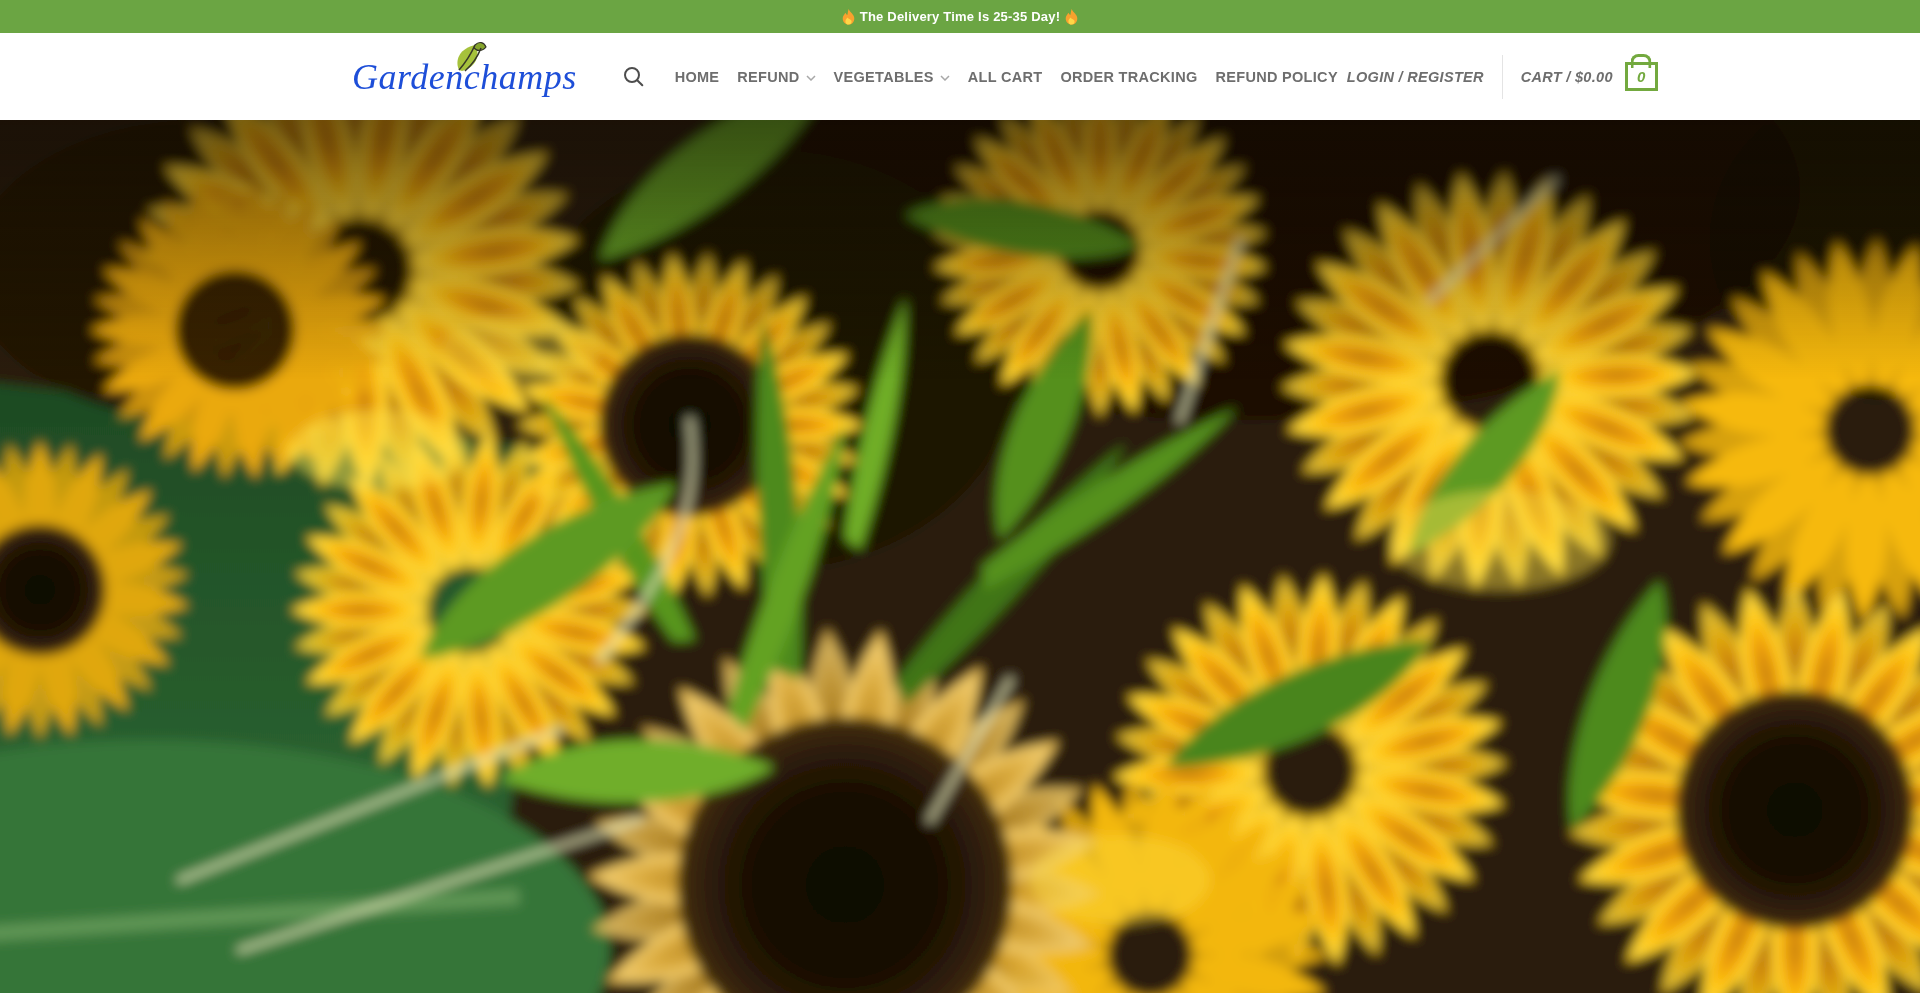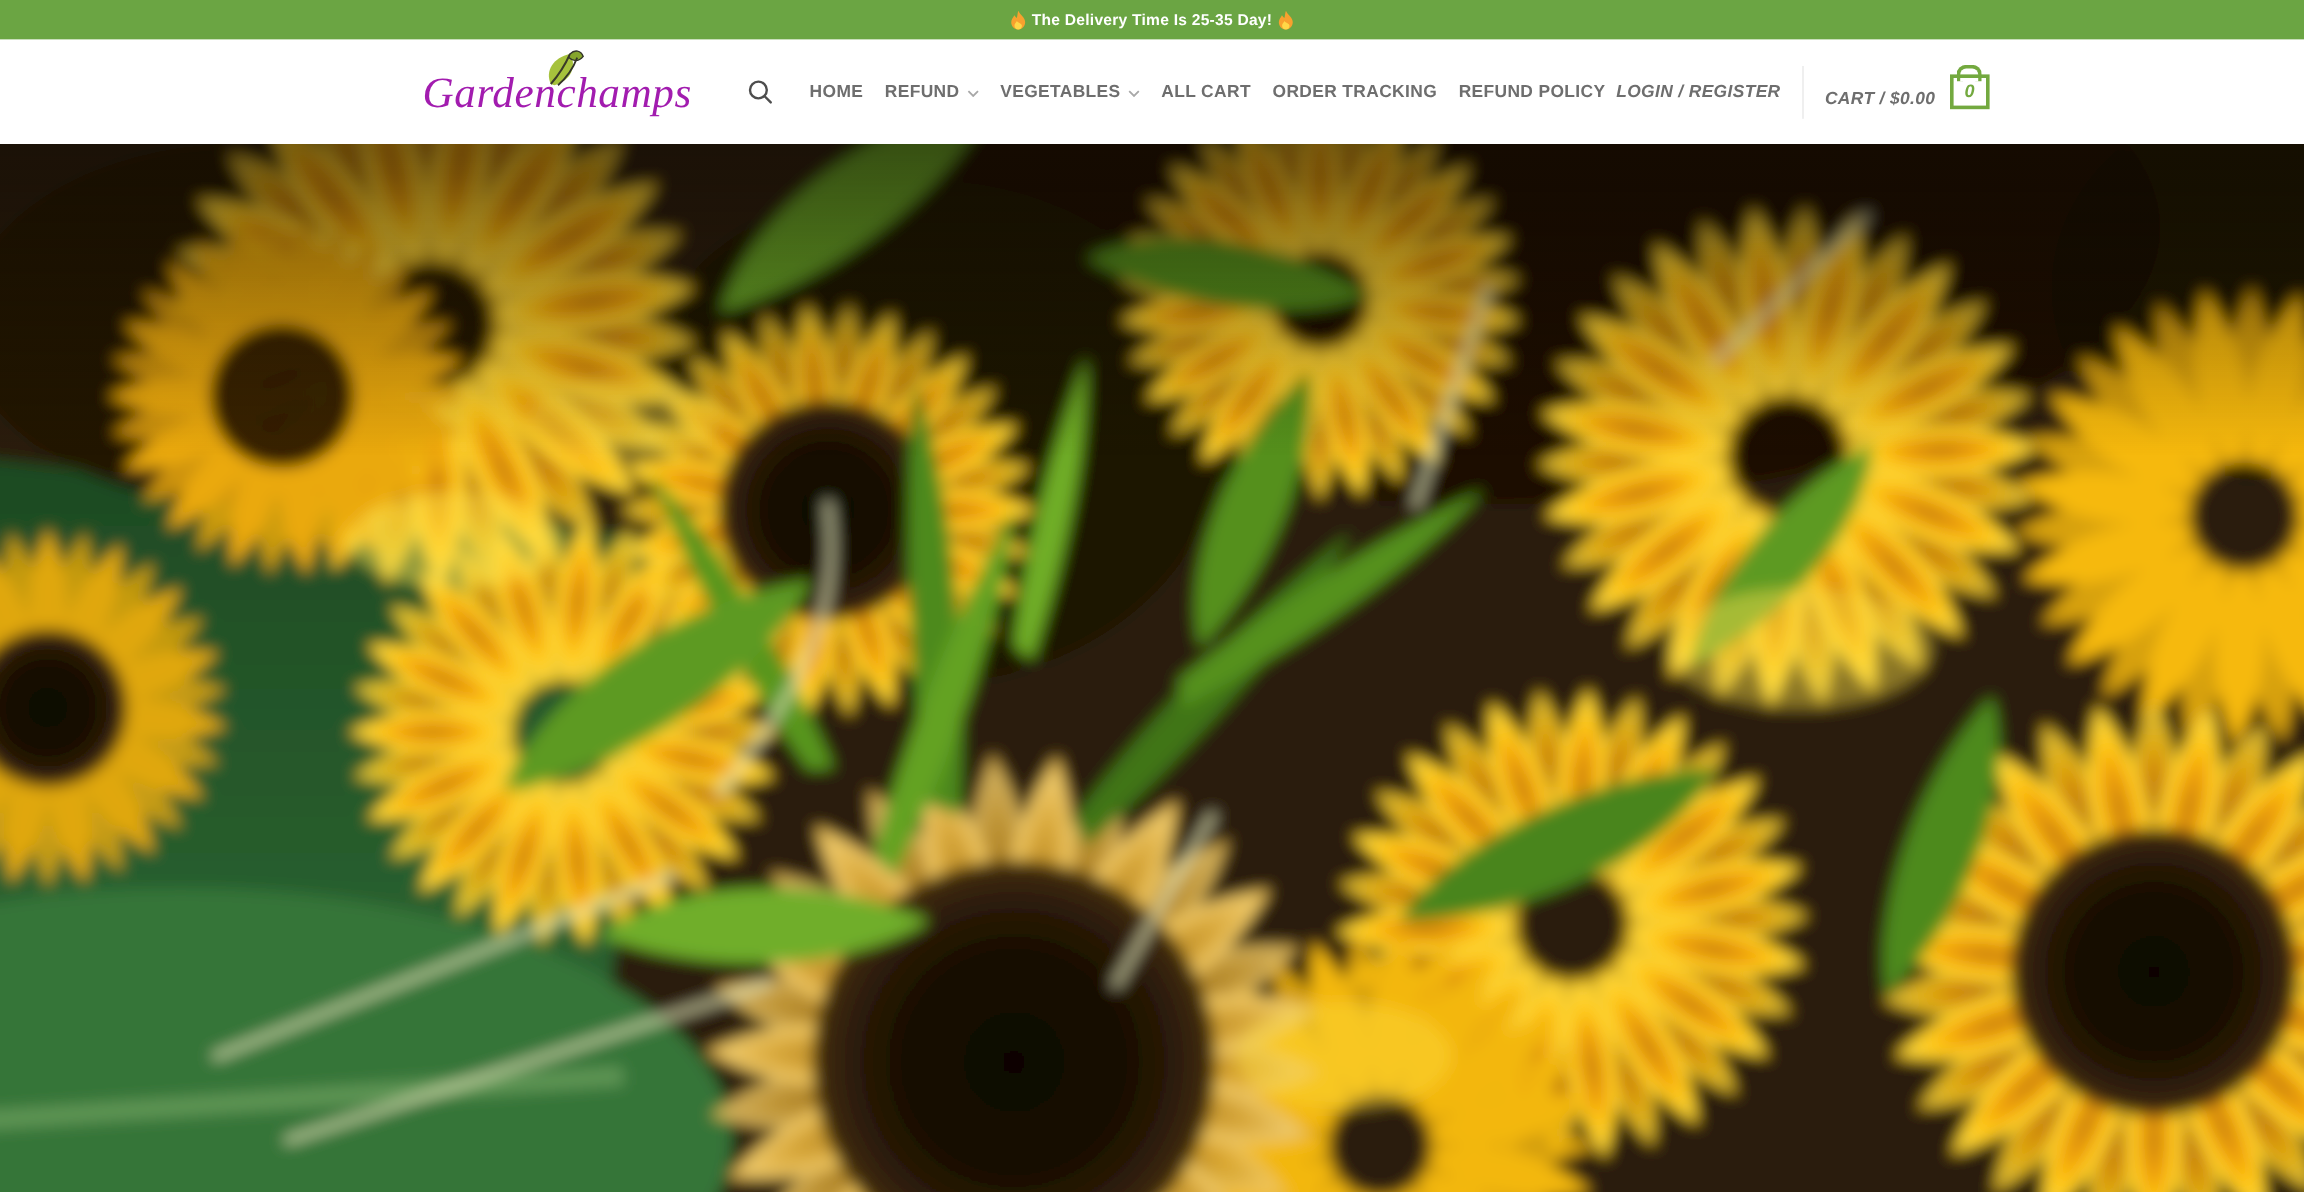--- a/index.html
+++ b/index.html
@@ -9,34 +9,34 @@
   
   .topbar { height:33px; background:#6ba543; display:flex; align-items:center; justify-content:center; gap:5px;
             color:#ffffff; font-size:13px; font-weight:600; letter-spacing:.2px; }
   .flame svg { display:block; }
 
   
   .header { height:87px; background:#ffffff; }
   .container { width:1216px; height:100%; margin:0 auto; display:flex; align-items:center; }
 
   .logo { position:relative; margin-right:46px; text-decoration:none; cursor:pointer; display:block; }
-  .logo-text { font-family:"Liberation Serif", serif; font-style:italic; font-size:36px; color:#a21caf; letter-spacing:.5px; }
+  .logo-text { font-family:"Liberation Serif", serif; font-style:italic; font-size:36px; color:#1d4ed8; letter-spacing:.5px; }
   .leaf { position:absolute; top:-15px; left:98px; }
 
   .search-btn { margin-right:22px; display:flex; align-items:center; cursor:pointer; }
 
   .main-nav { display:flex; align-items:center; }
   .nav-link { display:flex; align-items:center; gap:6px; padding:0 9px; text-decoration:none;
               color:#6e6e6e; font-size:14.5px; font-weight:700; letter-spacing:.3px; cursor:pointer; white-space:nowrap; }
   .chev { display:flex; align-items:center; margin-top:2px; }
 
   .header-right { margin-left:auto; display:flex; align-items:center;font-style:italic; }
   .login { color:#6e6e6e; font-size:14.5px; font-weight:700; letter-spacing:.3px; text-decoration:none; cursor:pointer; white-space:nowrap; }
   .divider { width:1px; height:44px; background:#e4e4e4; margin:0 18px; }
-  .cart { display:flex; align-items:flex-end; text-decoration:none; cursor:pointer; }
+  .cart { display:flex; align-items:center; text-decoration:none; cursor:pointer; }
   .cart-label { color:#6e6e6e; font-size:14.5px; font-weight:700; letter-spacing:.3px; white-space:nowrap; }
   .bag { position:relative; width:33px; height:29px; border:3px solid #73a93f; margin-left:12px;
          display:flex; align-items:center; justify-content:center; background:#fff; }
   .bag::before { content:""; position:absolute; top:-11px; left:50%; transform:translateX(-50%);
                  width:15px; height:11px; border:3px solid #73a93f; border-bottom:none; border-radius:8px 8px 0 0; }
   .bag-count { font-size:15px; font-weight:700; color:#73a93f; line-height:1; }
 
   
   .hero { width:1920px; height:873px; overflow:hidden; background:#2a1c08; }
   .hero-svg { width:100%; height:100%; display:block; }

